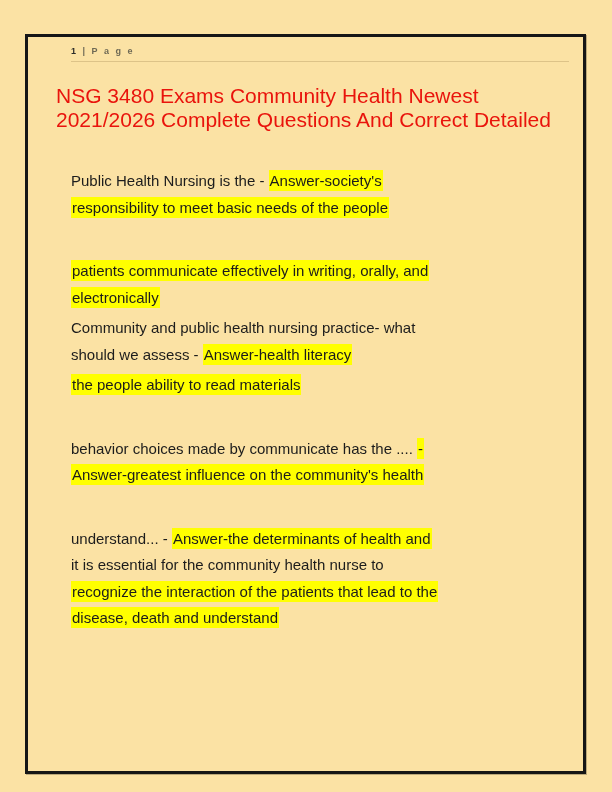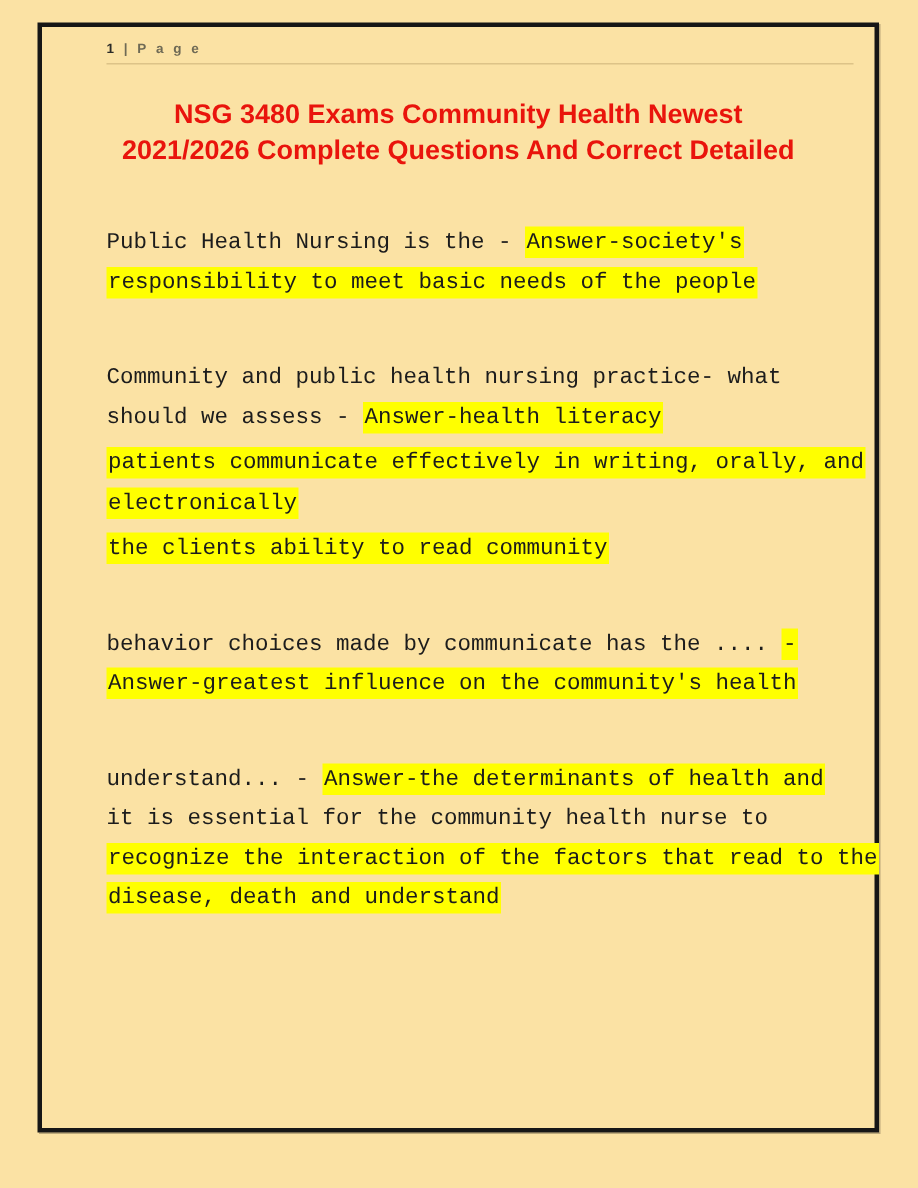--- a/index.html
+++ b/index.html
@@ -10,21 +10,21 @@
     width: 612px;
     height: 792px;
     background: var(--page-bg, #FBE2A4);
     font-family: "Liberation Sans", sans-serif;
     overflow: hidden;
     position: relative;
   }
   .page-box {
     position: absolute;
     left: 25px;
-    top: 15px;
+    top: 34px;
     width: 555px;
     height: 734px;
     border: 3px solid var(--border-color, #161616);
     box-shadow: 1px 1px 0 rgba(110, 100, 70, 0.45);
     box-sizing: content-box;
     background: var(--page-bg, #FBE2A4);
   }
   .page-header {
     margin: 9px 14px 0 43px;
     padding-bottom: 5px;
@@ -32,32 +32,30 @@
     font-size: 9px;
     font-weight: bold;
     letter-spacing: 2px;
     color: var(--header-label, #6F6A55);
   }
   .page-header .num {
     color: var(--header-num, #2B2B28);
   }
   .doc-title {
     margin: 22px 28px 0 28px;
-    text-align: center;
     color: var(--title-red, #E9140C);
-    font-weight: bold;
-    font-size: 18px;
+    font-weight: normal;
+    font-size: 21px;
     line-height: 23.5px;
   }
   .doc-body {
     margin: 37px 43px 0 43px;
     font-size: 15px;
     line-height: 26.5px;
     color: var(--text-color, #1C1C1C);
-    font-family: Liberation Mono, monospace;
   }
   .qa-paragraph {
     margin: 0 0 4px 0;
   }
   .qa-line {
     white-space: nowrap;
   }
   .hl {
     background: var(--highlight, #FFFF00);
     padding: 2px 1px;
@@ -82,37 +80,37 @@
       <div>2021/2026 Complete Questions And Correct Detailed</div>
     </div>
 
   <div class="doc-body">
       <div class="qa-paragraph">
         <div class="qa-line"><span class="">Public Health Nursing is the - </span><span class="hl">Answer-society's</span></div>
         <div class="qa-line"><span class="hl">responsibility to meet basic needs of the people</span></div>
       </div>
       <div class="block-gap"></div>
       <div class="qa-paragraph">
+        <div class="qa-line"><span class="hl">patients communicate effectively in writing, orally, and</span></div>
+        <div class="qa-line"><span class="hl">electronically</span></div>
+      </div>
+      <div class="qa-paragraph">
         <div class="qa-line"><span class="">Community and public health nursing practice- what</span></div>
         <div class="qa-line"><span class="">should we assess - </span><span class="hl">Answer-health literacy</span></div>
       </div>
       <div class="qa-paragraph">
-        <div class="qa-line"><span class="hl">patients communicate effectively in writing, orally, and</span></div>
-        <div class="qa-line"><span class="hl">electronically</span></div>
-      </div>
-      <div class="qa-paragraph">
-        <div class="qa-line"><span class="hl">the clients ability to read community</span></div>
+        <div class="qa-line"><span class="hl">the people ability to read materials</span></div>
       </div>
       <div class="block-gap"></div>
       <div class="qa-paragraph">
         <div class="qa-line"><span class="">behavior choices made by communicate has the .... </span><span class="hl">-</span></div>
         <div class="qa-line"><span class="hl">Answer-greatest influence on the community's health</span></div>
       </div>
       <div class="block-gap"></div>
       <div class="qa-paragraph">
         <div class="qa-line"><span class="">understand... - </span><span class="hl">Answer-the determinants of health and</span></div>
         <div class="qa-line"><span class="">it is essential for the community health nurse to</span></div>
-        <div class="qa-line"><span class="hl">recognize the interaction of the factors that read to the</span></div>
+        <div class="qa-line"><span class="hl">recognize the interaction of the patients that lead to the</span></div>
         <div class="qa-line"><span class="hl">disease, death and understand</span></div>
       </div>
     </div>
 
 </div>
 
 </body></html>

